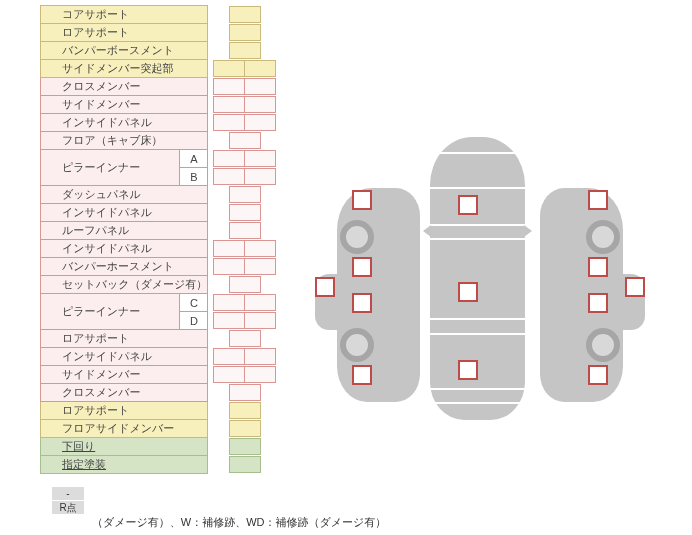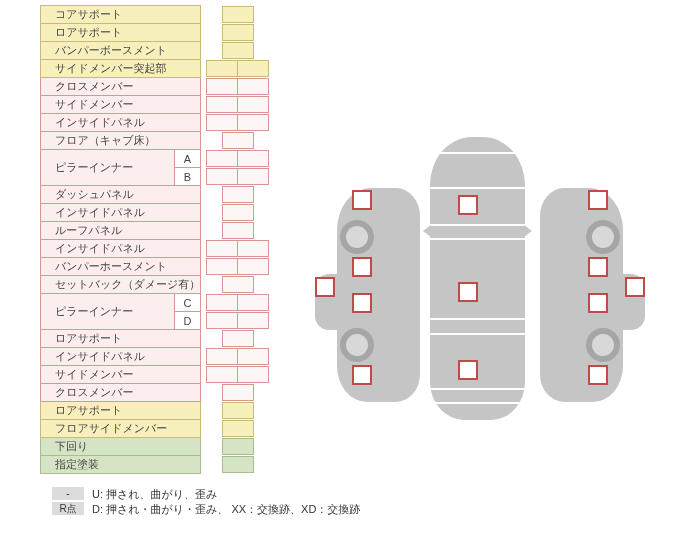--- a/index.html
+++ b/index.html
@@ -3,33 +3,33 @@
 <meta charset="utf-8">
 <style>
   * { margin:0; padding:0; box-sizing:border-box; }
   html,body { background:#fff; }
   body { font-family:"Liberation Sans", sans-serif; }
   .screen { position:relative; width:692px; height:535px; background:#fff; overflow:hidden; }
 
   
   table.parts { position:absolute; left:40px; top:5px; border-collapse:collapse; table-layout:fixed; }
   table.parts td { height:18px; font-size:11px; color:#444; vertical-align:middle; }
-  td.label-cell { padding-left:14px; white-space:nowrap; overflow:hidden; }
+  td.label-cell { padding-left:21px; white-space:nowrap; overflow:hidden; }
   td.sub-cell { text-align:center; font-size:10px; }
   td.cells-td { background:#fff; border:none; padding:0; }
   .cells-wrap { display:flex; justify-content:center; align-items:center; height:18px; }
   .check-cell { width:32px; height:17px; border:1px solid #D99694; background:#fff; }
   .check-cell + .check-cell { margin-left:-1px; }
 
   tr.type-yellow .label-cell, tr.type-yellow .sub-cell { background:var(--yellow-bg,#F8F0BC); border:1px solid var(--yellow-border,#C9B97A); }
   tr.type-yellow .check-cell { background:var(--yellow-bg,#F8F0BC); border-color:var(--yellow-border,#C9B97A); }
   tr.type-pink .label-cell, tr.type-pink .sub-cell { background:var(--pink-bg,#FCEEEE); border:1px solid var(--pink-border,#D99694); }
   tr.type-pink .sub-cell { background:#fff; }
   tr.type-pink .check-cell { background:#FDF6F6; border-color:var(--pink-border,#D99694); }
-  tr.type-green .label-cell, tr.type-green .sub-cell { background:var(--green-bg,#D6E4C6); border:1px solid var(--green-border,#A7BE8E); }
+  tr.type-green .label-cell, tr.type-green .sub-cell { background:var(--green-bg,#D6E4C6); border:1px solid var(--green-border,#A7BE8E);text-decoration:underline; }
   tr.type-green .check-cell { background:var(--green-bg,#D6E4C6); border-color:var(--green-border,#A7BE8E); }
 
   
   .diagram { position:absolute; left:310px; top:135px; width:350px; height:292px; }
   .side-view { position:absolute; width:105px; height:214px; }
   .side-view.left { left:5px; top:53px; }
   .side-view.right { left:230px; top:53px; transform:scaleX(-1); }
   .side-body { position:absolute; left:22px; top:0; width:83px; height:214px;
                background:var(--body-gray,#C5C5C5); border-radius:34px 24px 24px 30px / 42px 28px 28px 36px; }
   .side-bump { position:absolute; left:0; top:86px; width:32px; height:56px;
@@ -334,24 +334,23 @@
         <div class="marker" style="left: 37px; top: 69px;"></div>
         <div class="marker" style="left: 0px; top: 89px;"></div>
         <div class="marker" style="left: 37px; top: 105px;"></div>
         <div class="marker" style="left: 37px; top: 177px;"></div>
       </div>
   </div>
 
   <div class="legend">
     <div class="legend-row">
       <span class="legend-key">-</span>
-      <span class="legend-text">U: 押され、曲がり、歪み</span>
     </div>
     <div class="legend-row">
       <span class="legend-key">R点</span>
-      <span class="legend-text">D: 押され・曲がり・歪み、 XX：交換跡、XD：交換跡</span>
     </div>
     <div class="legend-row">
       <span class="legend-key empty"></span>
+      <span class="legend-text">（ダメージ有）、W：補修跡、WD：補修跡（ダメージ有）</span>
     </div>
   </div>
 
 </div>
 
 </body></html>

